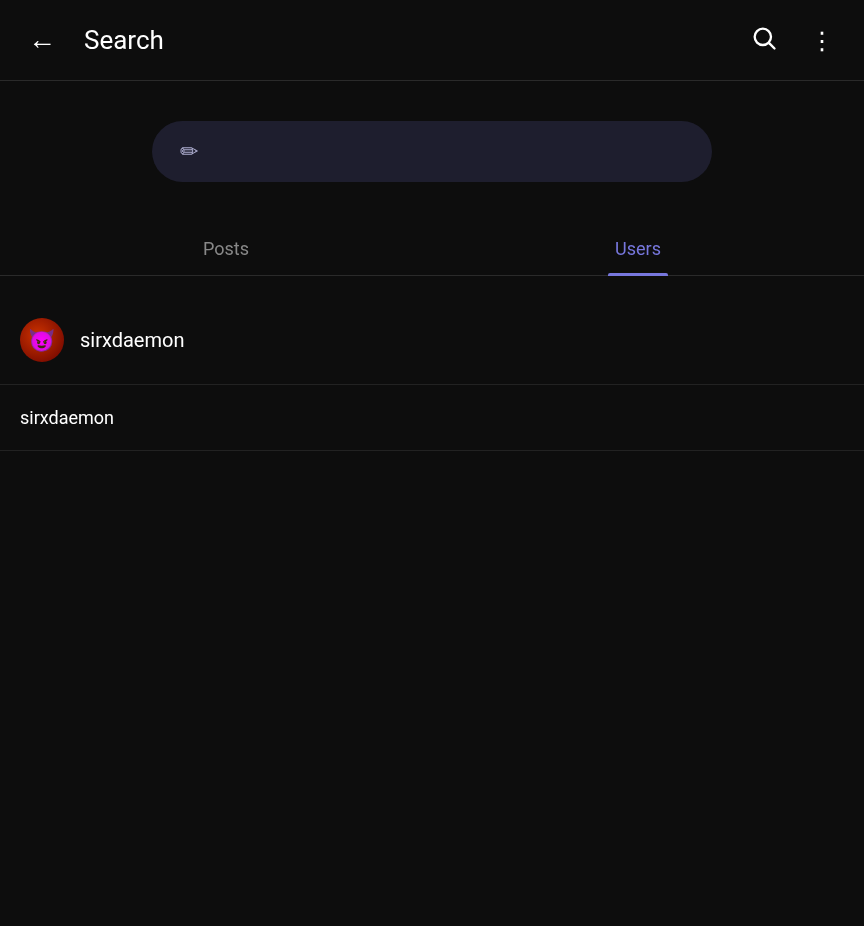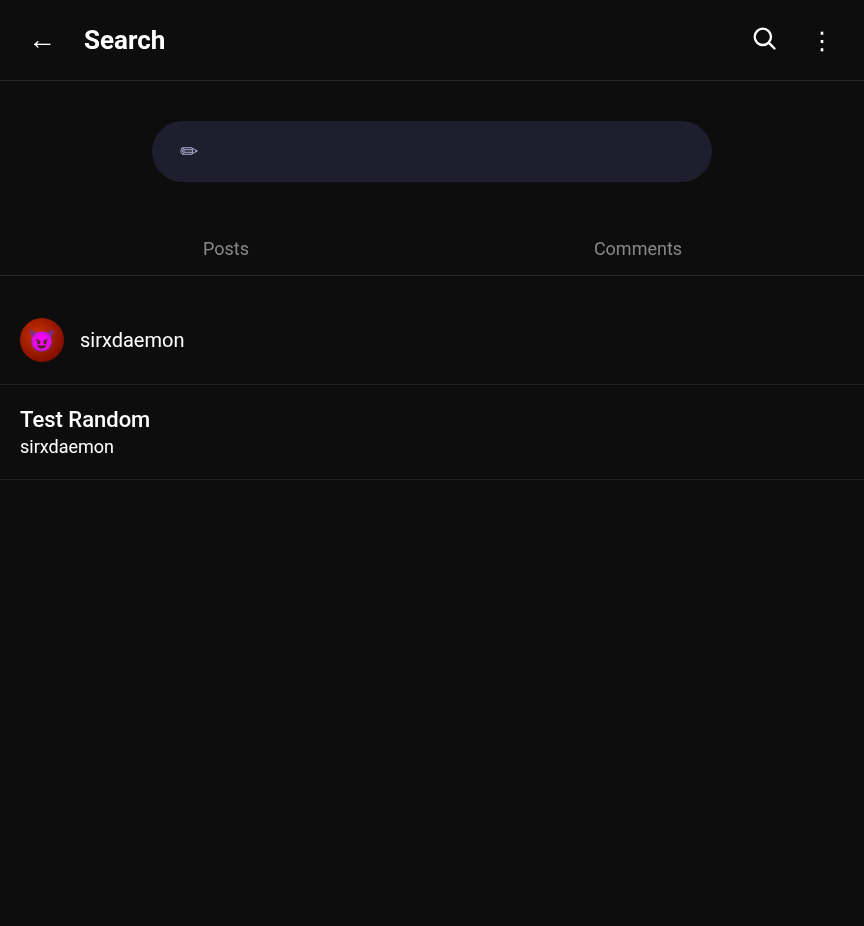--- a/index.html
+++ b/index.html
@@ -38,21 +38,21 @@
       border: none;
       color: #ffffff;
       font-size: 28px;
       cursor: pointer;
       padding: 8px;
       line-height: 1;
     }
 
     .top-bar-title {
       font-size: 26px;
-      font-weight: 700;
+      font-weight: 400;
       color: #ffffff;
     }
 
     .top-bar-right {
       display: flex;
       align-items: center;
       gap: 16px;
     }
 
     .icon-btn {
@@ -225,32 +225,31 @@
 <div class="top-divider"></div>
 
 <div class="search-pill-container">
   <div class="search-pill">
     <span class="pencil-icon">✏</span>
   </div>
 </div>
 
 <div class="tabs-container">
   <div class="tab">Posts</div>
-  <div class="tab">Comments</div>
+  <div class="tab active">Users</div>
 </div>
 
 <div class="user-list">
 
   <div class="user-item">
     <div class="user-avatar user-avatar-demon">
       <span>😈</span>
     </div>
     <span class="user-name">sirxdaemon</span>
   </div>
 
   <div class="user-item-no-avatar">
     <div style="display:flex; flex-direction:column; gap:4px;">
-      <span class="user-name">Test Random</span>
       <span style="font-size:18px; color:#ffffff;">sirxdaemon</span>
     </div>
   </div>
 
 </div>
 
 </body></html>

